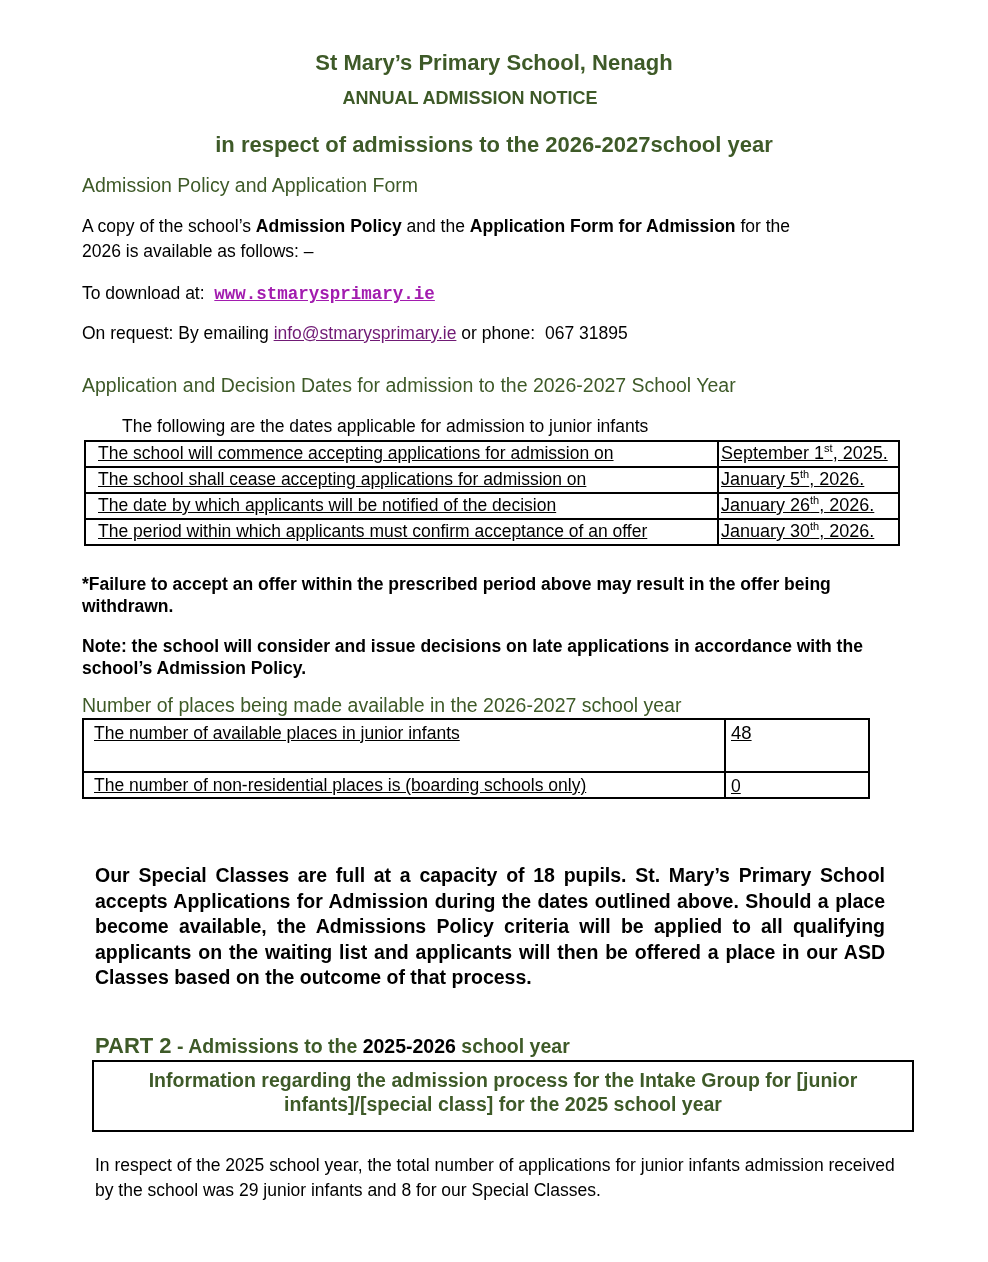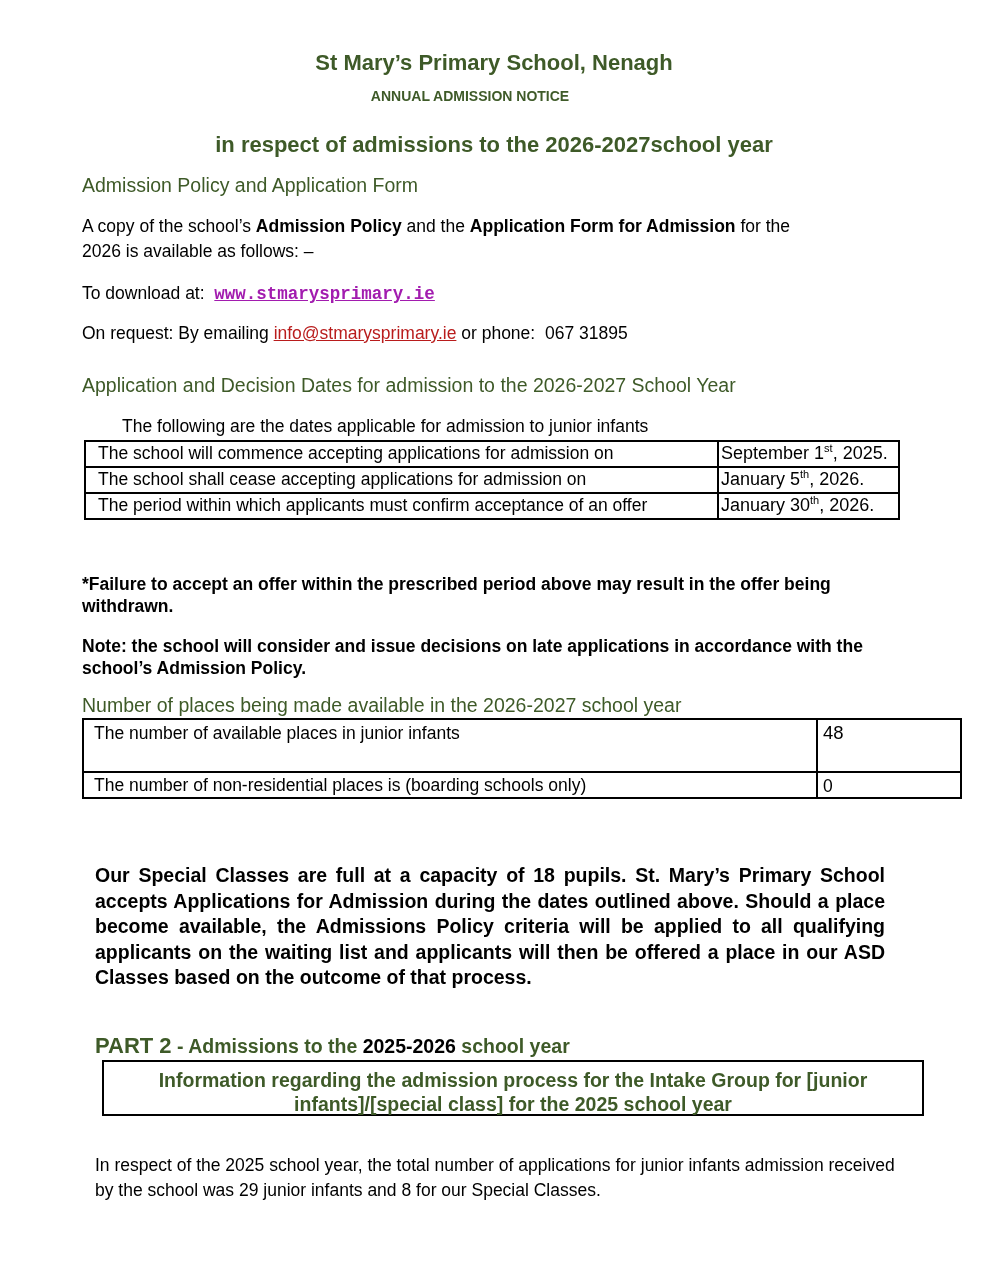--- a/index.html
+++ b/index.html
@@ -1,35 +1,35 @@
 <!DOCTYPE html>
 <html><head>
   <meta charset="utf-8">
   <style>
     * { margin: 0; padding: 0; box-sizing: border-box; }
     html, body { width: 988px; height: 1262px; background: #ffffff; overflow: hidden; }
     body { position: relative; font-family: "Liberation Sans", sans-serif; color: #000; }
     .abs { position: absolute; }
     .green { color: #3e5a28; }
     .title1 { left: 0; width: 988px; top: 50px; text-align: center; font-size: 22px; font-weight: bold; }
-    .title2 { left: 0; width: 940px; top: 88px; text-align: center; font-size: 14px; font-weight: bold; }
+    .title2 { left: 0; width: 940px; top: 88px; text-align: center; font-size: 18px; font-weight: bold; }
     .title3 { left: 0; width: 988px; top: 132px; text-align: center; font-size: 22px; font-weight: bold; }
     .h2 { font-size: 19.5px; font-weight: normal; }
     .p { font-size: 17.5px; line-height: 25px; }
     .b { font-weight: bold; margin-top: 48px; }
     .url { font-weight: bold; text-decoration: underline; color: #a21caf; font-family: Liberation Mono, monospace; }
-    .mail { color: #b91c1c; text-decoration: underline; }
-    table { border-collapse: collapse; }
+    .mail { color: #701a75; text-decoration: underline; }
+    table { border-collapse: collapse; text-decoration: underline; }
     td { border: 2px solid #000; vertical-align: top; }
     .dates td { height: 26px; font-size: 17.5px; line-height: 22px; }
     .dates td.lbl { padding-left: 12px; width: 633px; }
     .dates td.val { font-size: 18px; padding-left: 2px; width: 181px; }
     sup { font-size: 11px; vertical-align: 7px; line-height: 0; }
     .places td { font-size: 17.5px; line-height: 22px; }
-    .places td.lbl { padding-left: 10px; width: 734px; }
+    .places td.lbl { padding-left: 10px; width: 642px; }
     .places td.val { padding-left: 5px; width: 144px; }
     .boldp { font-size: 17.5px; font-weight: bold; line-height: 22px; }
     .special { font-size: 19.5px; font-weight: bold; line-height: 25.5px; text-align: justify; }
     .part2 { font-size: 19.5px; font-weight: bold; }
     .part2 .big { font-size: 22px; }
     .infobox { border: 2px solid #000; text-align: center; font-size: 19.5px; font-weight: bold; line-height: 24px; padding-top: 6px; }
   </style>
 </head>
 <body>
 
@@ -55,20 +55,24 @@
   <tbody>
       <tr>
     <td class="lbl">The school will commence accepting applications for admission on</td>
     <td class="val"><span>September 1</span><sup>st</sup><span>, 2025.</span></td>
   </tr>
   <tr>
     <td class="lbl">The school shall cease accepting applications for admission on</td>
     <td class="val"><span>January 5</span><sup>th</sup><span>, 2026.</span></td>
   </tr>
   <tr>
+    <td class="lbl">The date by which applicants will be notified of the decision</td>
+    <td class="val"><span>January 26</span><sup>th</sup><span>, 2026.</span></td>
+  </tr>
+  <tr>
     <td class="lbl">The period within which applicants must confirm acceptance of an offer</td>
     <td class="val"><span>January 30</span><sup>th</sup><span>, 2026.</span></td>
   </tr>
 </tbody>
   </table>
 
 <div class="abs boldp" style="left:82px; top:573px; width:800px;">*Failure to accept an offer within the prescribed period above may result in the offer being withdrawn.</div>
 <div class="abs boldp" style="left:82px; top:635px; width:800px;">Note: the school will consider and issue decisions on late applications in accordance with the school’s Admission Policy.</div>
 
 <div class="abs h2 green" style="left:82px; top:694px;">Number of places being made available in the 2026-2027 school year</div>
@@ -83,17 +87,17 @@
     <td class="lbl" style="height:26px; padding-top:1px;">The number of non-residential places is (boarding schools only)</td>
     <td class="val" style="height:26px; padding-top:2px;">0</td>
   </tr>
 </tbody>
   </table>
 
 <div class="abs special" style="left:95px; top:863px; width:790px;">Our Special Classes are full at a capacity of 18 pupils.  St. Mary’s Primary School accepts Applications for Admission during the dates outlined above.  Should a place become available, the Admissions Policy criteria will be applied to all qualifying applicants on the waiting list and applicants will then be offered a place in our ASD Classes based on the outcome of that process.</div>
 
 <div class="abs part2 green" style="left:95px; top:1033px; white-space:pre;"><span class="big">PART 2</span><span> - Admissions to the </span><span style="color:#000000;">2025-2026</span><span> school year</span></div>
 
-<div class="abs infobox green" style="left:92px; top:1060px; width:822px; height:56px;margin-left:10px;">
+<div class="abs infobox green" style="left:92px; top:1060px; width:822px; height:72px;">
   <div style="padding:0 28px;">Information regarding the admission process for the Intake Group for [junior infants]/[special class] for the 2025 school year</div>
 </div>
 
 <div class="abs p" style="left:95px; top:1153px; width:800px;">In respect of the 2025 school year, the total number of applications for junior infants admission received by the school was 29 junior infants and 8 for our Special Classes.</div>
 
 </body></html>

